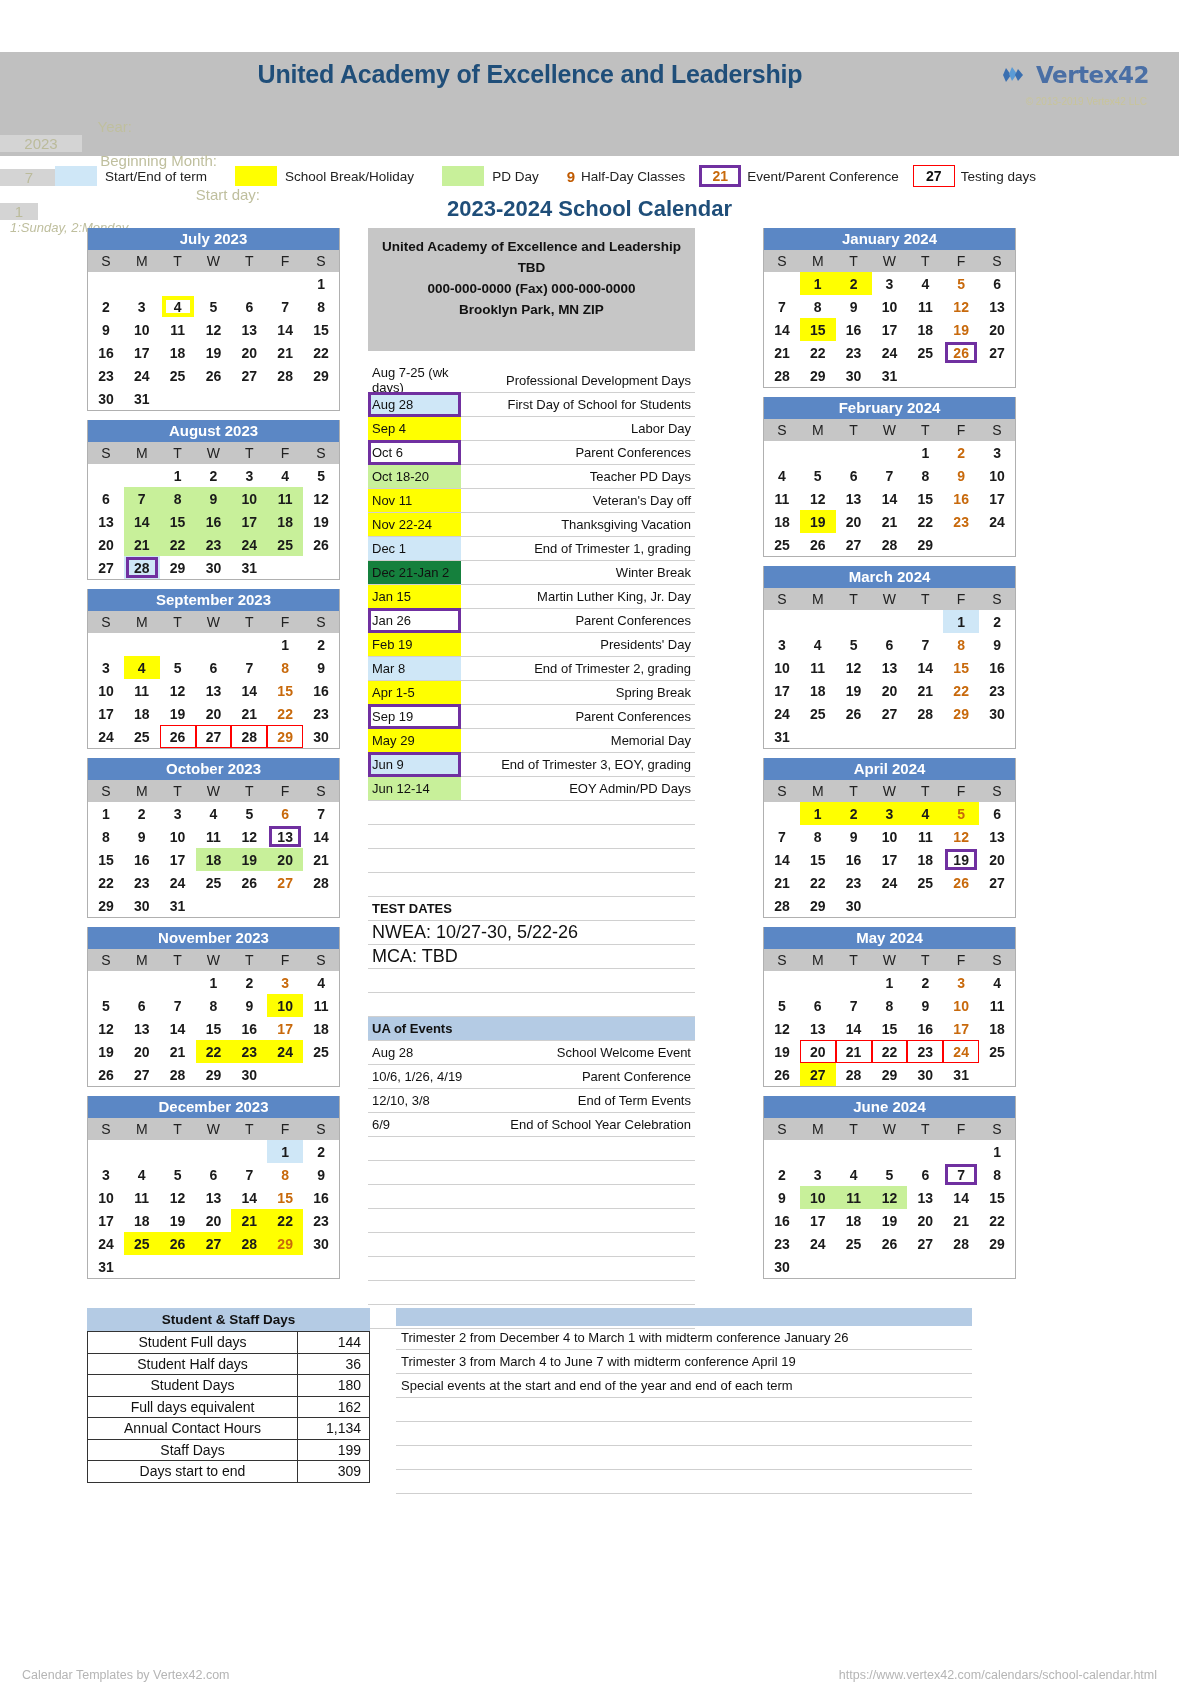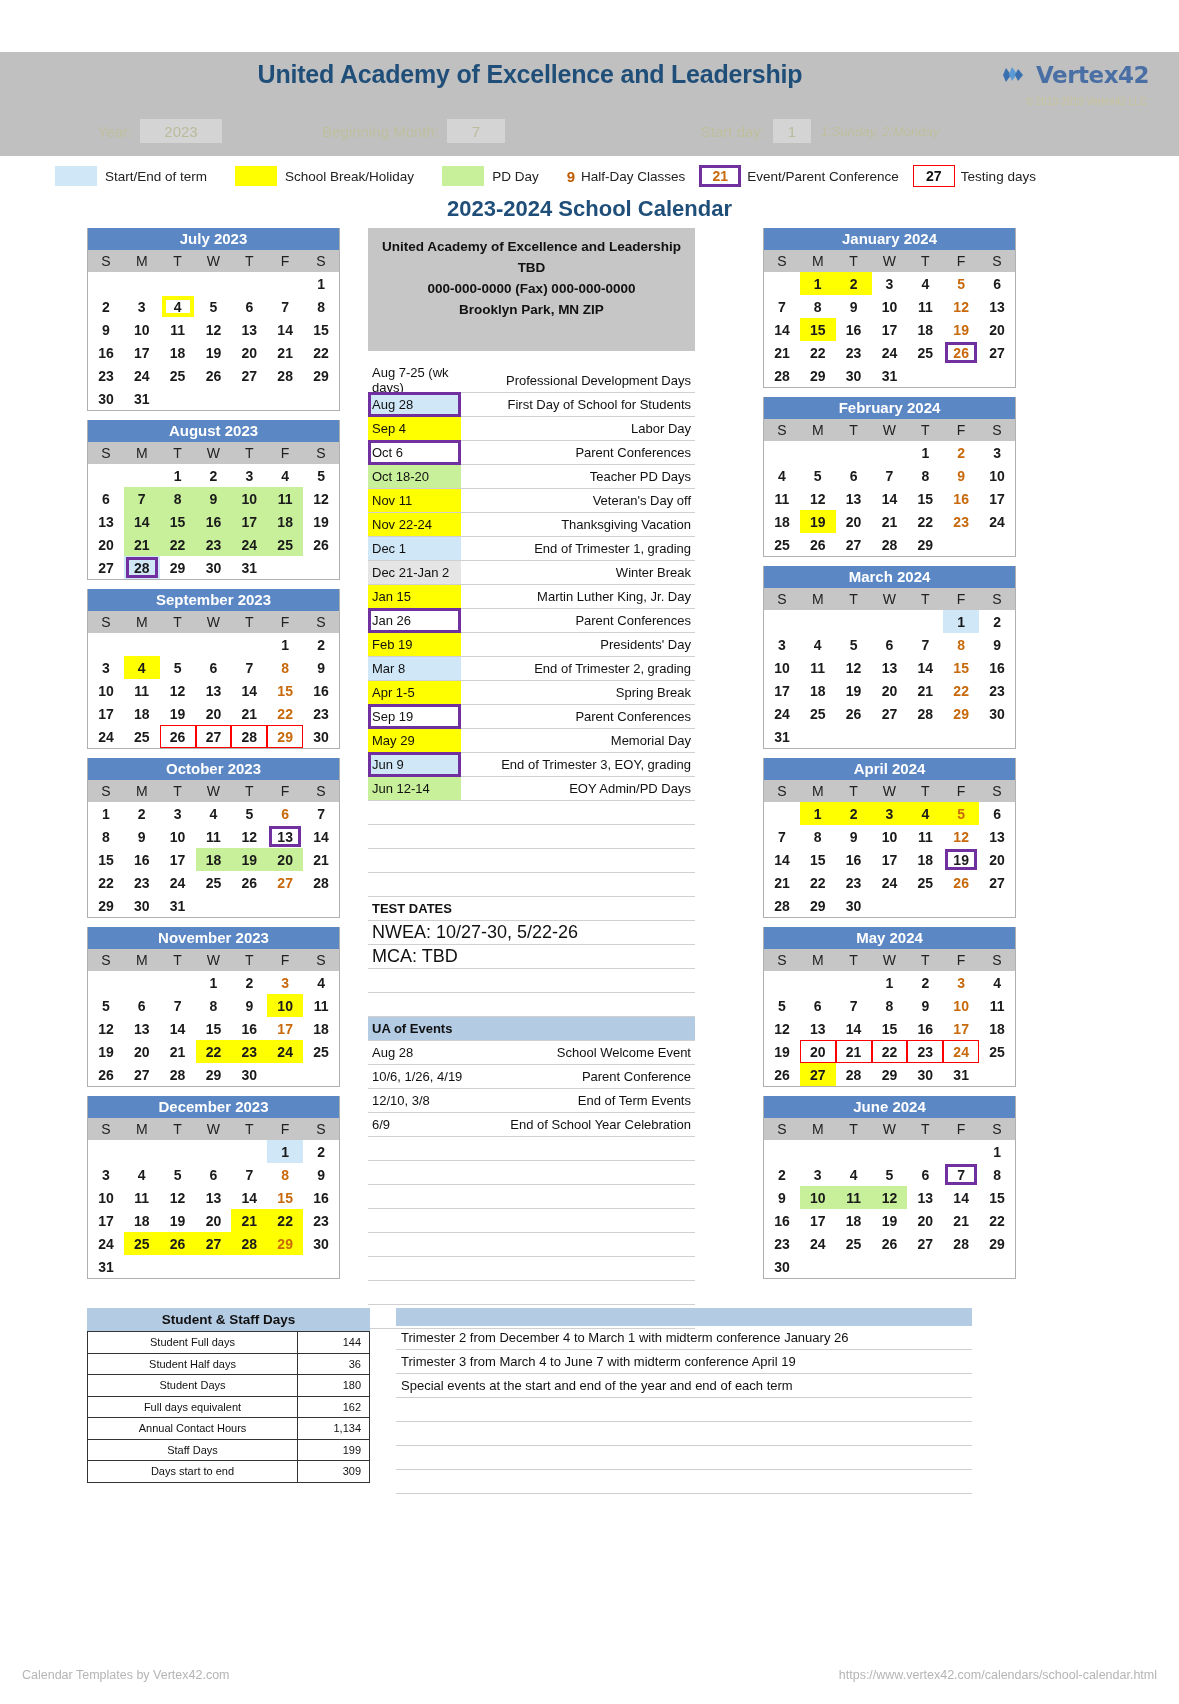--- a/index.html
+++ b/index.html
@@ -33,22 +33,22 @@
     font-family: "DejaVu Sans", sans-serif; letter-spacing: -0.5px;
   }
   .vertex-copy {
     position: absolute; right: 32px; top: 96px;
     font-size: 10px; color: #c8c49a;
   }
 
   .params-row {
     position: absolute; left: 0; top: 118px;
     width: 1170px; height: 26px;
-    display: flex; align-items: center;
-    font-size: 15px; color: #bfbf9e;
+    display: flex; 
+    font-size: 15px; color: #bfbf9e; flex-direction: column;
   }
   .p-lbl { text-align: right; padding-right: 8px; }
   .p-val {
     background: #d4d4d4; height: 24px;
     display: flex; align-items: center; padding: 0 10px;
     color: #bbbb9b;
   }
   .p-note { padding-left: 10px; font-style: italic; font-size: 13px; color: #bfbf9e; }
 
   
@@ -155,21 +155,21 @@
   }
 
   
   .stats { position: absolute; left: 87px; top: 1308px; width: 283px; }
   .stats-head {
     background: #b4cbe4; text-align: center; font-weight: bold;
     font-size: 13.5px; color: #111; height: 23px; line-height: 23px;
   }
   table.stats-tbl { width: 100%; border-collapse: collapse; border: 1px solid #333; }
   table.stats-tbl td {
-    border: 1px solid #333; height: 21.5px; font-size: 11px; color: #111; padding: 0 8px;
+    border: 1px solid #333; height: 21.5px; font-size: 14px; color: #111; padding: 0 8px;
   }
   table.stats-tbl td.lbl { text-align: center; }
   table.stats-tbl td.val { text-align: right; width: 72px; }
 
   
   .notes { position: absolute; left: 396px; top: 1308px; width: 576px; }
   .notes-head { background: #b4cbe4; height: 18px; }
   .note-row {
     font-size: 13px; color: #111; height: 24px;
     display: flex; align-items: center;
@@ -662,21 +662,21 @@
       </div>
       <div class="ev-row">
         <div class="ev-date" style="background: rgb(255, 255, 0);">Nov 22-24</div>
         <div class="ev-name">Thanksgiving Vacation</div>
       </div>
       <div class="ev-row">
         <div class="ev-date" style="background: rgb(207, 231, 247);">Dec 1</div>
         <div class="ev-name">End of Trimester 1, grading</div>
       </div>
       <div class="ev-row">
-        <div class="ev-date" style="background: #e5e5e5; text-align: center;">Dec 21-Jan 2</div>
+        <div class="ev-date" style="background: #15803d; text-align: center;">Dec 21-Jan 2</div>
         <div class="ev-name">Winter Break</div>
       </div>
       <div class="ev-row">
         <div class="ev-date" style="background: rgb(255, 255, 0);">Jan 15</div>
         <div class="ev-name">Martin Luther King, Jr. Day</div>
       </div>
       <div class="ev-row">
         <div class="ev-date b-purple" style="background: transparent;">Jan 26</div>
         <div class="ev-name">Parent Conferences</div>
       </div>

